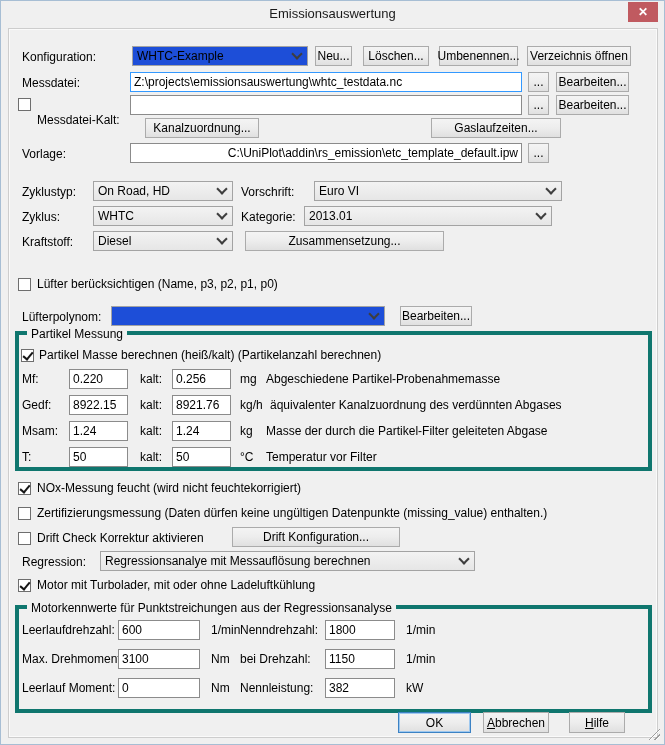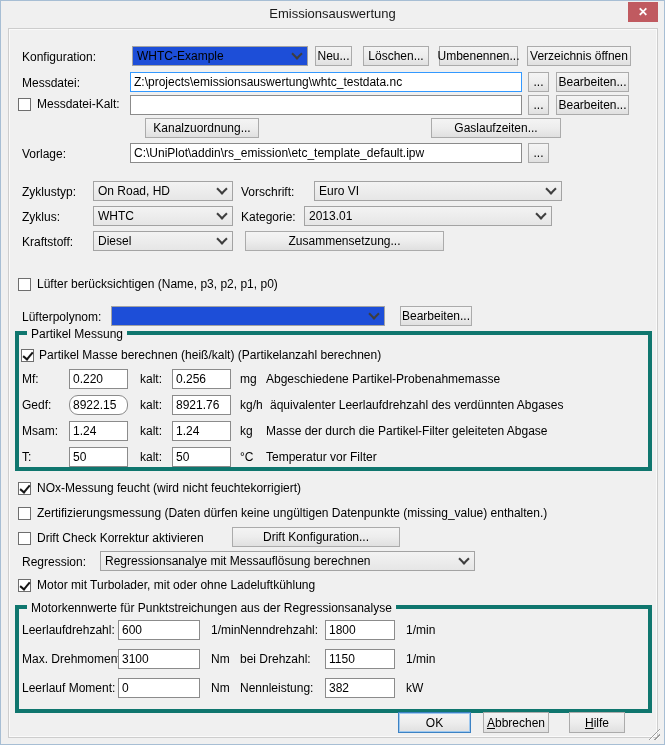--- a/index.html
+++ b/index.html
@@ -75,38 +75,38 @@
   <div class="lbl" style="left:21px;top:72px">Messdatei:</div>
   <input class="txt focus" style="left: 129px; top: 71px; width: 392px;" value="Z:\projects\emissionsauswertung\whtc_testdata.nc">
   <button class="btn" style="left:527px;top:71px;width:21px">
       <span class="t">...</span>
     </button>
   <button class="btn" style="left:555px;top:71px;width:73px">
       <span class="t">Bearbeiten...</span>
     </button>
 
   <span class="cb" style="left:17px;top:97px"></span>
-  <div class="cblbl" style="left:36px;top:96px">Messdatei-Kalt:</div>
+  <div class="cblbl" style="left:36px;top:112px">Messdatei-Kalt:</div>
   <input class="txt" style="left: 129px; top: 94px; width: 392px;" value="">
   <button class="btn" style="left:527px;top:94px;width:21px">
       <span class="t">...</span>
     </button>
   <button class="btn" style="left:555px;top:94px;width:73px">
       <span class="t">Bearbeiten...</span>
     </button>
 
   <button class="btn" style="left:144px;top:117px;width:114px">
       <span class="t">Kanalzuordnung...</span>
     </button>
   <button class="btn" style="left:430px;top:117px;width:130px">
       <span class="t">Gaslaufzeiten...</span>
     </button>
 
   <div class="lbl" style="left:21px;top:143px">Vorlage:</div>
-  <input class="txt" style="left: 129px; top: 142px; width: 392px;" value="C:\UniPlot\addin\rs_emission\etc_template_default.ipw">
+  <input class="txt" style="left: 129px; top: 142px; width: 392px; text-align: right;" value="C:\UniPlot\addin\rs_emission\etc_template_default.ipw">
   <button class="btn" style="left:527px;top:142px;width:21px">
       <span class="t">...</span>
     </button>
 
   <div class="lbl" style="left:21px;top:181px">Zyklustyp:</div>
   <div class="combo" style="left:92px;top:180px;width:140px">
     <span class="val">On Road, HD</span>
       <span class="chev"></span>
   </div>
   <div class="lbl" style="left:240px;top:181px">Vorschrift:</div>
@@ -154,25 +154,25 @@
   <div class="cblbl" style="left:38px;top:347px">Partikel Masse berechnen (heiß/kalt) (Partikelanzahl berechnen)</div>
 
   <div class="lbl" style="left:21px;top:368px">Mf:</div>
   <input class="txt" style="left: 68px; top: 368px; width: 59px;" value="0.220">
   <div class="lbl" style="left:139px;top:368px">kalt:</div>
   <input class="txt" style="left: 171px; top: 368px; width: 59px;" value="0.256">
   <div class="lbl" style="left:239px;top:368px">mg</div>
   <div class="lbl" style="left:265px;top:368px">Abgeschiedene Partikel-Probenahmemasse</div>
 
   <div class="lbl" style="left:21px;top:394px">Gedf:</div>
-  <input class="txt" style="left: 68px; top: 394px; width: 59px; border-radius: 9px;" value="8922.15">
+  <input class="txt" style="left: 68px; top: 394px; width: 59px;" value="8922.15">
   <div class="lbl" style="left:139px;top:394px">kalt:</div>
   <input class="txt" style="left: 171px; top: 394px; width: 59px;" value="8921.76">
   <div class="lbl" style="left:239px;top:394px">kg/h</div>
-  <div class="lbl" style="left:269px;top:394px">äquivalenter Leerlaufdrehzahl des verdünnten Abgases</div>
+  <div class="lbl" style="left:269px;top:394px">äquivalenter Kanalzuordnung des verdünnten Abgases</div>
 
   <div class="lbl" style="left:21px;top:420px">Msam:</div>
   <input class="txt" style="left: 68px; top: 420px; width: 59px;" value="1.24">
   <div class="lbl" style="left:139px;top:420px">kalt:</div>
   <input class="txt" style="left: 171px; top: 420px; width: 59px;" value="1.24">
   <div class="lbl" style="left:239px;top:420px">kg</div>
   <div class="lbl" style="left:265px;top:420px">Masse der durch die Partikel-Filter geleiteten Abgase</div>
 
   <div class="lbl" style="left:21px;top:446px">T:</div>
   <input class="txt" style="left: 68px; top: 446px; width: 59px;" value="50">

